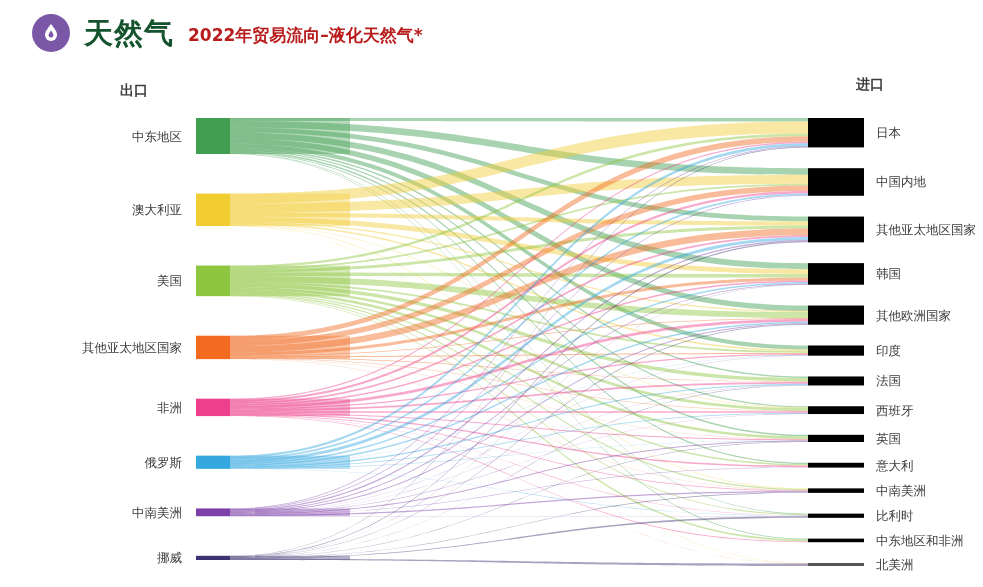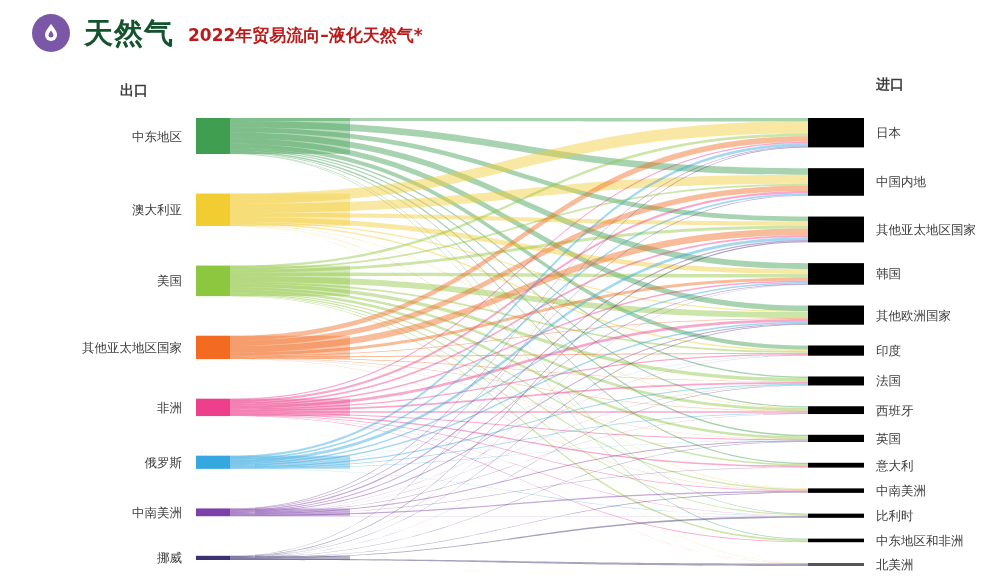--- a/index.html
+++ b/index.html
@@ -14,21 +14,21 @@
   .logo-circle svg{display:block;}
   .brand{font-size:29px;font-weight:bold;color:#14532d;letter-spacing:1px;line-height:1;
          font-family:Liberation Sans, sans-serif;}
   .subtitle{font-size:17px;font-weight:bold;color:#b91c1c;line-height:1;padding-top:5px;
             font-family:"DejaVu Sans","Liberation Sans",sans-serif;}
 
   
   .col-head{position:absolute;font-size:14px;font-weight:bold;color:#3c3c3c;
             font-family:"DejaVu Sans","Liberation Sans",sans-serif;}
   #export-head{left:120px;top:76px;margin-top:6px;}
-  #import-head{left:876px;top:76px;}
+  #import-head{left:856px;top:76px;}
 
   
   #sankey{position:absolute;left:0;top:0;width:983px;height:587px;}
 
   .node-label{font-size:12.5px;fill:#3c3c3c;
               font-family:"DejaVu Sans","Liberation Sans",sans-serif;}
   .node-label.left{text-anchor:end;}
   .node-label.right{text-anchor:start;}
 </style>
 </head>

